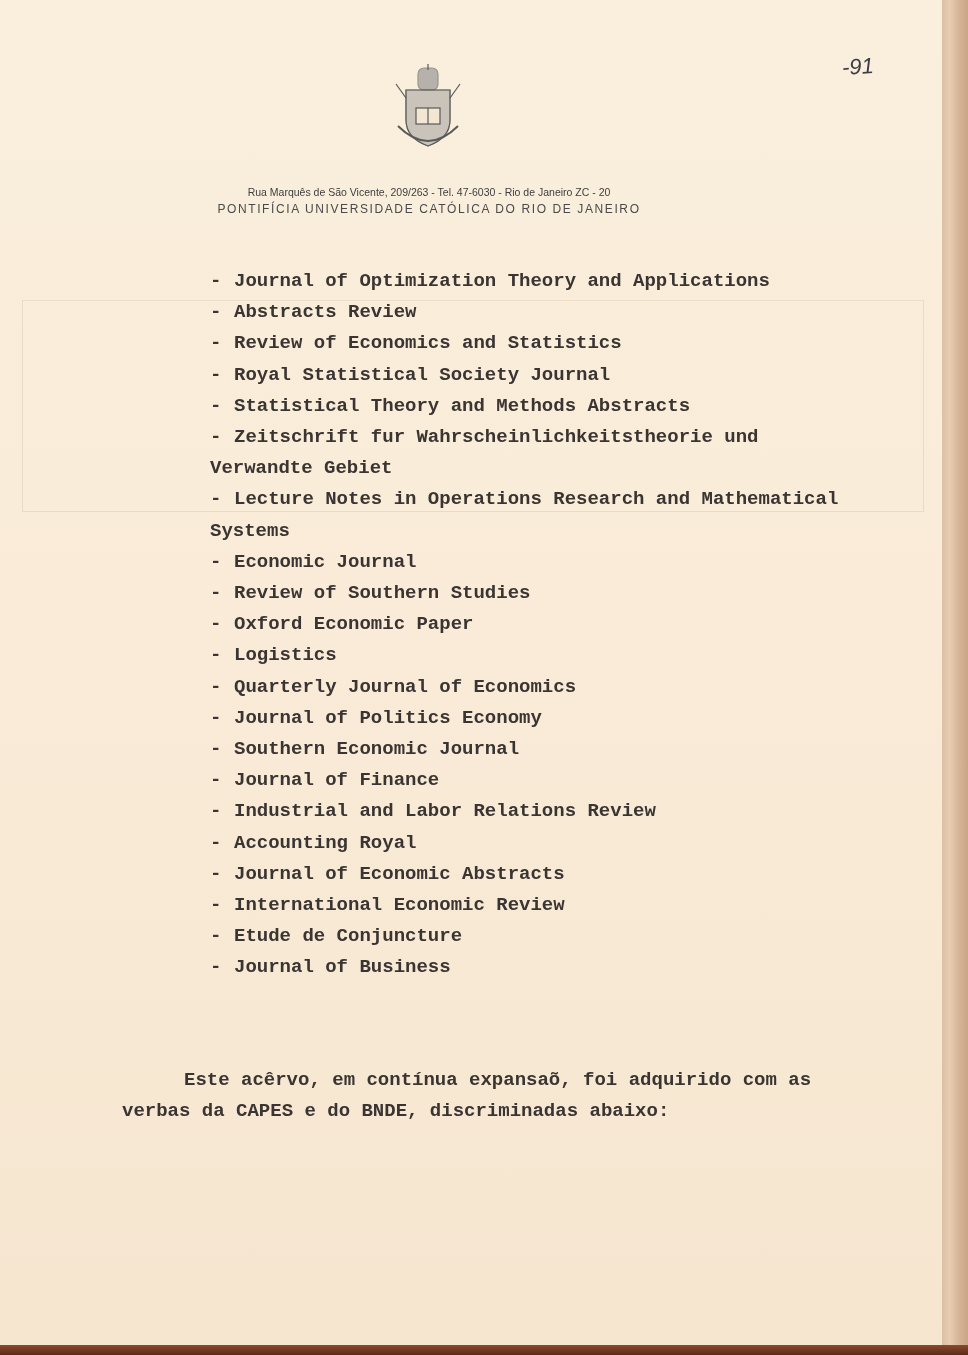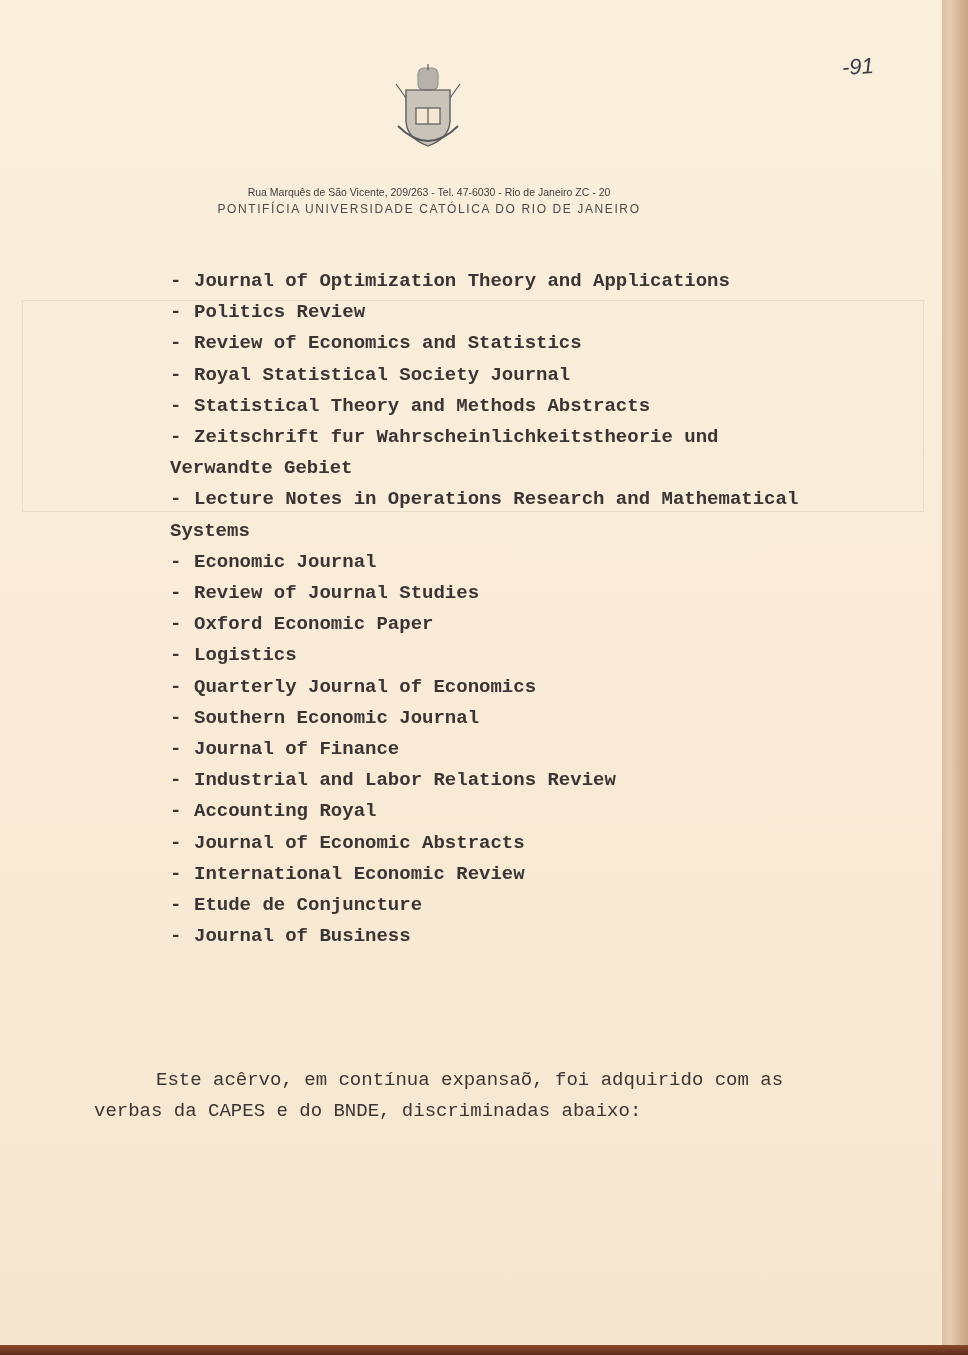--- a/index.html
+++ b/index.html
@@ -41,27 +41,27 @@
       position: absolute; left: 842px; top: 54px;
       font-family: "Liberation Sans", sans-serif; font-size: 22px; color: #3c3c46;
       transform: rotate(-4deg); font-style: italic;
     }
     .journal-list {
       position: absolute; left: 170px; top: 266px; margin: 0; padding: 0; list-style: none;
       width: 700px;
     }
     .journal-list li {
       font-size: 19px; font-weight: bold; color: #3a3432; line-height: 31.2px;
-      padding-left: 24px; text-indent: -24px; white-space: normal;
+      padding-left: 24px; text-indent: -24px; white-space: normal; margin-left: 40px;
     }
     .journal-list li .dash { display: inline-block; width: 24px; text-indent: 0; }
     .journal-list li .cont { display: block; }
     .closing {
-      position: absolute; left: 94px; top: 1046px; width: 780px;
-      font-size: 19px; font-weight: normal; color: #3a3432; line-height: 31px;
+      position: absolute; left: 122px; top: 1046px; width: 780px;
+      font-size: 19px; font-weight: bold; color: #3a3432; line-height: 31px;
     }
     .closing .l1 { display: block; padding-left: 62px; }
     .closing .l2 { display: block; }
   </style>
 </head>
 <body>
 
 <div class="page">
 
   <div class="bleed-table"></div>
@@ -79,31 +79,32 @@
     </g>
   </svg>
 
   <div class="letterhead-name">PONTIFÍCIA UNIVERSIDADE CATÓLICA DO RIO DE JANEIRO</div>
   <div class="letterhead-address">Rua Marquês de São Vicente, 209/263 - Tel. 47-6030 - Rio de Janeiro ZC - 20</div>
 
   <div class="page-number">-91</div>
 
   <ul class="journal-list">
     <li><span class="dash">-</span><span>Journal of Optimization Theory and Applications</span></li>
-    <li><span class="dash">-</span><span>Politics Review</span></li>
+    <li><span class="dash">-</span><span>Abstracts Review</span></li>
     <li><span class="dash">-</span><span>Review of Economics and Statistics</span></li>
     <li><span class="dash">-</span><span>Royal Statistical Society Journal</span></li>
     <li><span class="dash">-</span><span>Statistical Theory and Methods Abstracts</span></li>
     <li><span class="dash">-</span><span>Zeitschrift fur Wahrscheinlichkeitstheorie und</span><span class="cont">Verwandte Gebiet</span></li>
     <li><span class="dash">-</span><span>Lecture Notes in Operations Research and Mathematical</span><span class="cont">Systems</span></li>
     <li><span class="dash">-</span><span>Economic Journal</span></li>
-    <li><span class="dash">-</span><span>Review of Journal Studies</span></li>
+    <li><span class="dash">-</span><span>Review of Southern Studies</span></li>
     <li><span class="dash">-</span><span>Oxford Economic Paper</span></li>
     <li><span class="dash">-</span><span>Logistics</span></li>
     <li><span class="dash">-</span><span>Quarterly Journal of Economics</span></li>
+    <li><span class="dash">-</span><span>Journal of Politics Economy</span></li>
     <li><span class="dash">-</span><span>Southern Economic Journal</span></li>
     <li><span class="dash">-</span><span>Journal of Finance</span></li>
     <li><span class="dash">-</span><span>Industrial and Labor Relations Review</span></li>
     <li><span class="dash">-</span><span>Accounting Royal</span></li>
     <li><span class="dash">-</span><span>Journal of Economic Abstracts</span></li>
     <li><span class="dash">-</span><span>International Economic Review</span></li>
     <li><span class="dash">-</span><span>Etude de Conjuncture</span></li>
     <li><span class="dash">-</span><span>Journal of Business</span></li>
   </ul>
 

